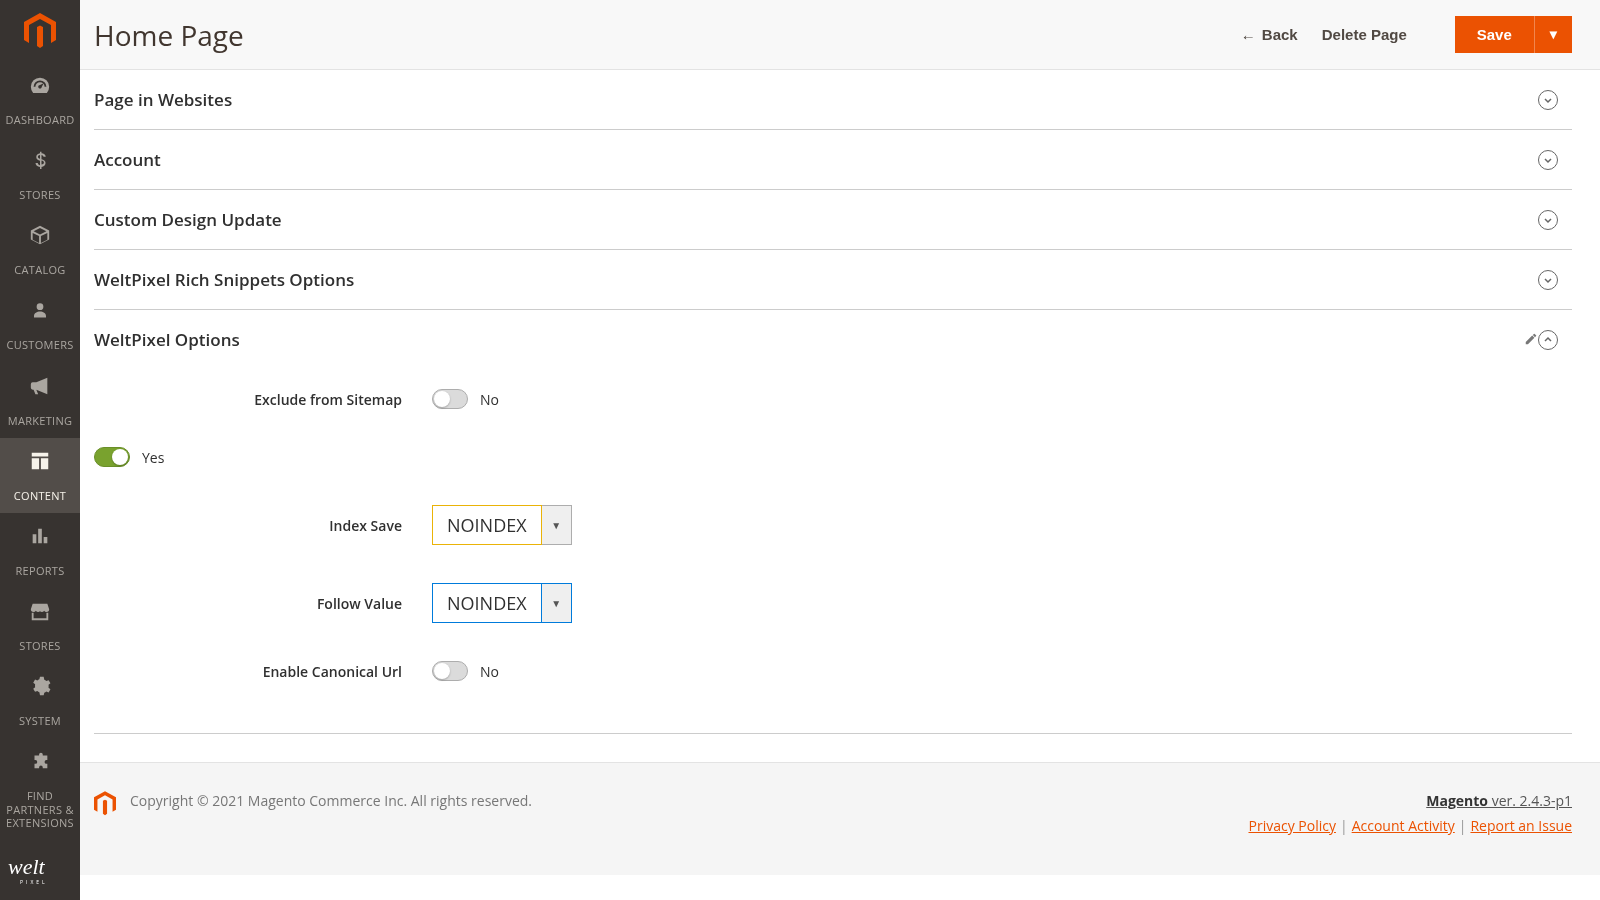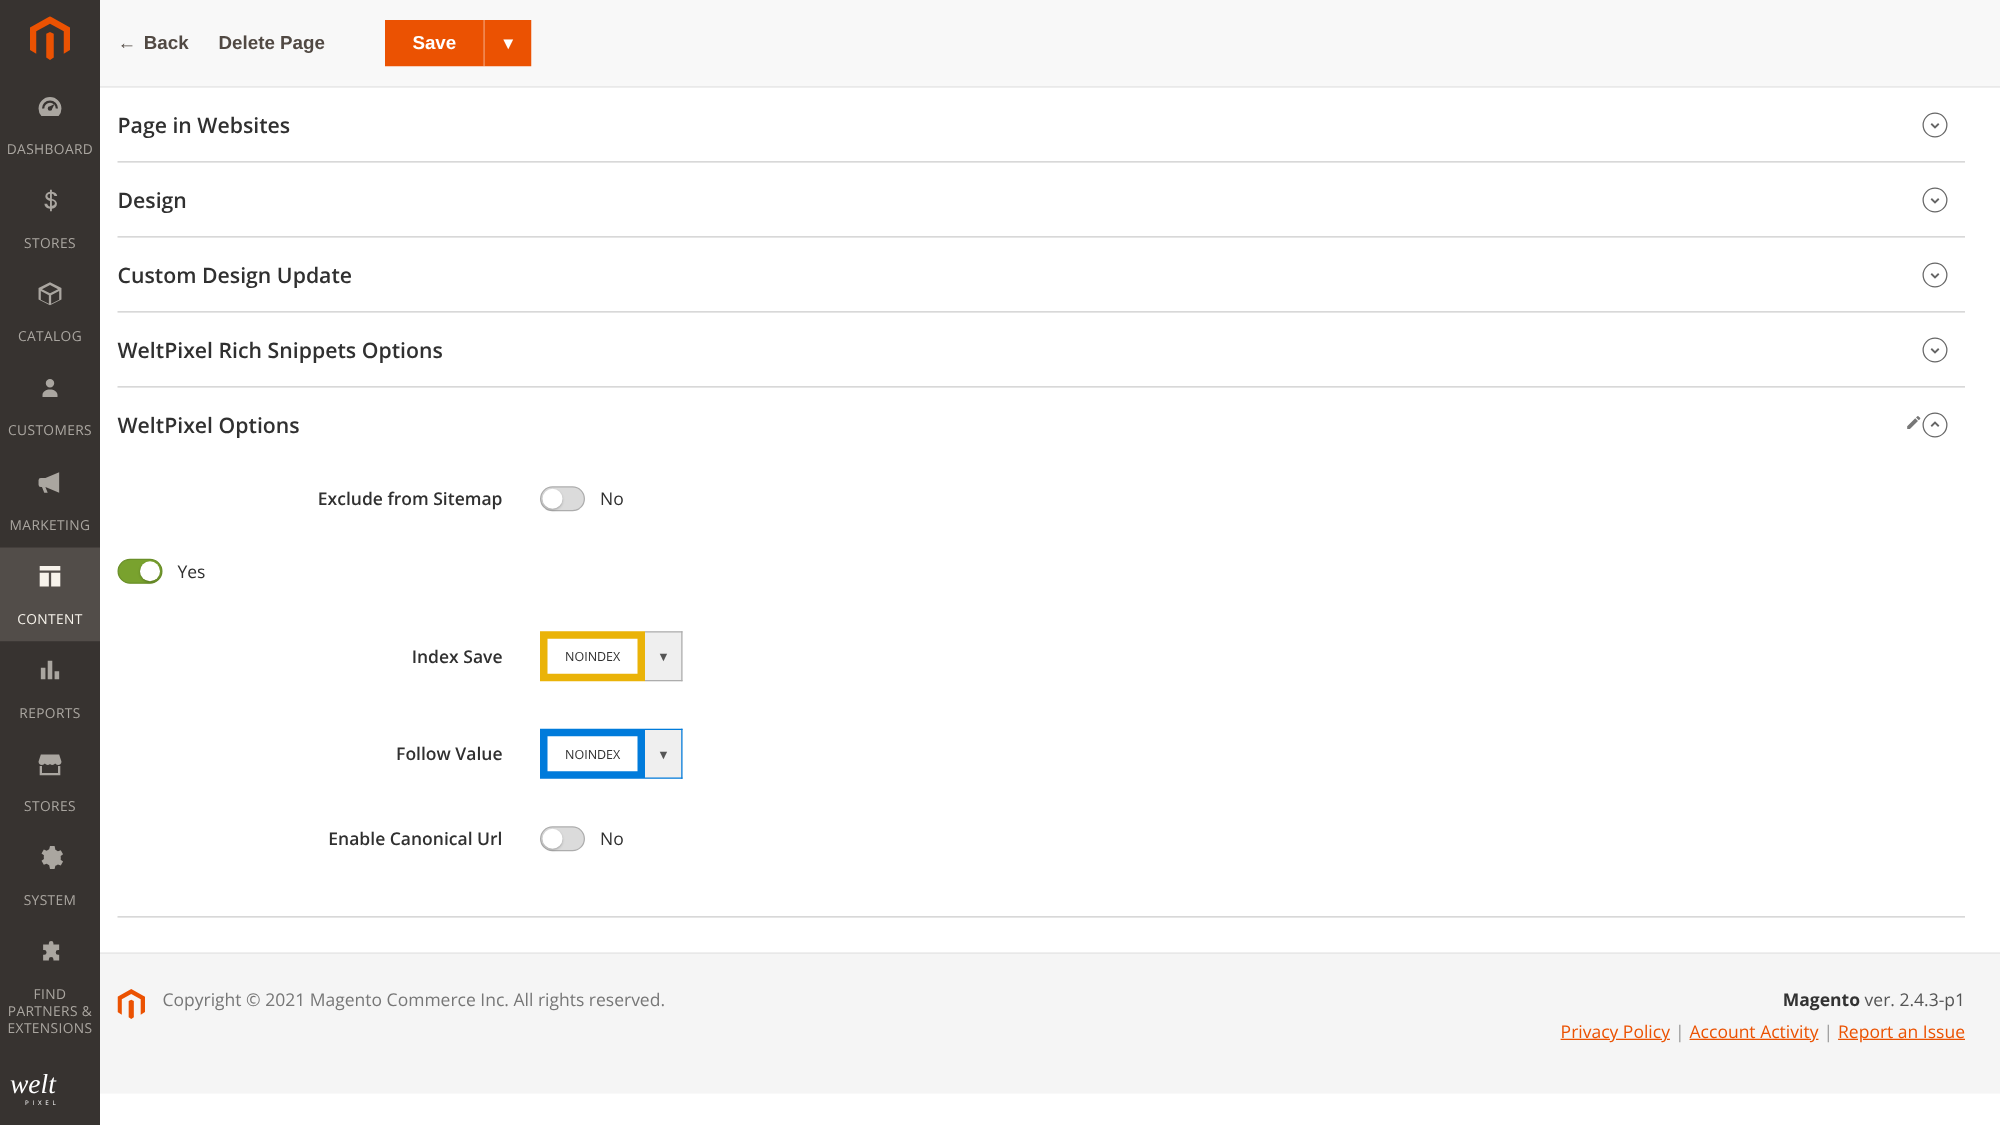--- a/index.html
+++ b/index.html
@@ -42,33 +42,33 @@
 .toggle { width: 36px; height: 20px; border-radius: 20px; position: relative; cursor: pointer; }
 .toggle-off { background: #dbdbdb; border: 1px solid #adadad; }
 .toggle-on { background: #79a22e; border: 1px solid #6a8f29; }
 .toggle-knob { width: 16px; height: 16px; border-radius: 50%; background: #fff; position: absolute; top: 1px; box-shadow: 0 1px 2px rgba(0,0,0,0.25); }
 .toggle-off .toggle-knob { left: 1px; }
 .toggle-on .toggle-knob { right: 1px; }
 .toggle-text { font-size: 14px; color: #303030; }
 
 
 .select-wrap { display: flex; }
-.select-field { border: 6px solid #eab308; background: #fff; padding: 7px 14px; font-size: 10px; min-width: 84px; color: #303030; }
+.select-field { border: 1px solid #eab308; background: #fff; padding: 7px 14px; font-size: 18px; min-width: 84px; color: #303030; }
 .select-btn { border: 1px solid #adadad; border-left: none; background: #efefef; width: 30px; display: flex; align-items: center; justify-content: center; color: #555; cursor: pointer; font-size: 10px; }
 .select-wrap.open .select-field, .select-wrap.open .select-btn { border-color: #007bdb; }
 
 
 .footer { background: #f5f5f5; border-top: 1px solid #e3e3e3; padding: 28px 28px 40px 14px; display: flex; align-items: flex-start; gap: 14px; margin-top: 28px; }
 .footer-icon { flex-shrink: 0; }
 .footer-text { color: #777; font-size: 14px; flex: 1; }
 .footer-right { text-align: right; font-size: 14px; }
 .footer-right a { color: #eb5202; text-decoration: underline; }
 .footer-sep { color: #999; margin: 0 4px; }
 .version-line strong { color: #333; }
-.version-line { color: #555; margin-bottom: 6px; }
+.version-line { color: #555; margin-bottom: 6px; text-decoration: underline; }
 </style>
 </head>
 <body>
 
 <nav class="sidebar">
   <div class="sidebar-logo">
     <svg width="32" height="36" viewBox="0 0 32 36">
         <path fill="#eb5202" d="M16 0 L32 9 L32 27 L27 30 L27 12 L16 6 L5 12 L5 30 L0 27 L0 9 Z M13 14 L13 33 L16 35 L19 33 L19 14 L16 12.5 Z"></path>
       </svg>
   </div>
@@ -154,20 +154,21 @@
   </div>
   <div class="welt-logo">
     <svg width="64" height="32" viewBox="0 0 64 32">
         <text x="0" y="20" font-family="serif" font-style="italic" font-size="22" fill="#fff" font-weight="300">welt</text>
         <text x="12" y="30" font-size="5" fill="#fff" letter-spacing="3">PIXEL</text>
       </svg>
   </div>
 </nav>
 
 <header class="header">
+  <h1 class="page-title">Home Page</h1>
   <div class="header-actions">
     <button class="btn-link">
       <span>←</span>
       <span>Back</span>
     </button>
     <button class="btn-link">Delete Page</button>
     <div class="btn-primary-group">
       <button class="btn-primary">Save</button>
       <button class="btn-primary-dd">
         <span>▼</span>
@@ -180,21 +181,21 @@
   <div class="fieldsets">
     <div class="fieldset-row">
       <span class="fieldset-title">Page in Websites</span>
       <span class="expand-icon">
           <svg width="10" height="10" viewBox="0 0 10 10" stroke="currentColor" fill="none" stroke-width="1.5">
             <path d="M2 4l3 3 3-3"></path>
           </svg>
         </span>
     </div>
     <div class="fieldset-row">
-      <span class="fieldset-title">Design</span>
+      <span class="fieldset-title">Account</span>
       <span class="expand-icon">
           <svg width="10" height="10" viewBox="0 0 10 10" stroke="currentColor" fill="none" stroke-width="1.5">
             <path d="M2 4l3 3 3-3"></path>
           </svg>
         </span>
     </div>
     <div class="fieldset-row">
       <span class="fieldset-title">Custom Design Update</span>
       <span class="expand-icon">
           <svg width="10" height="10" viewBox="0 0 10 10" stroke="currentColor" fill="none" stroke-width="1.5">

